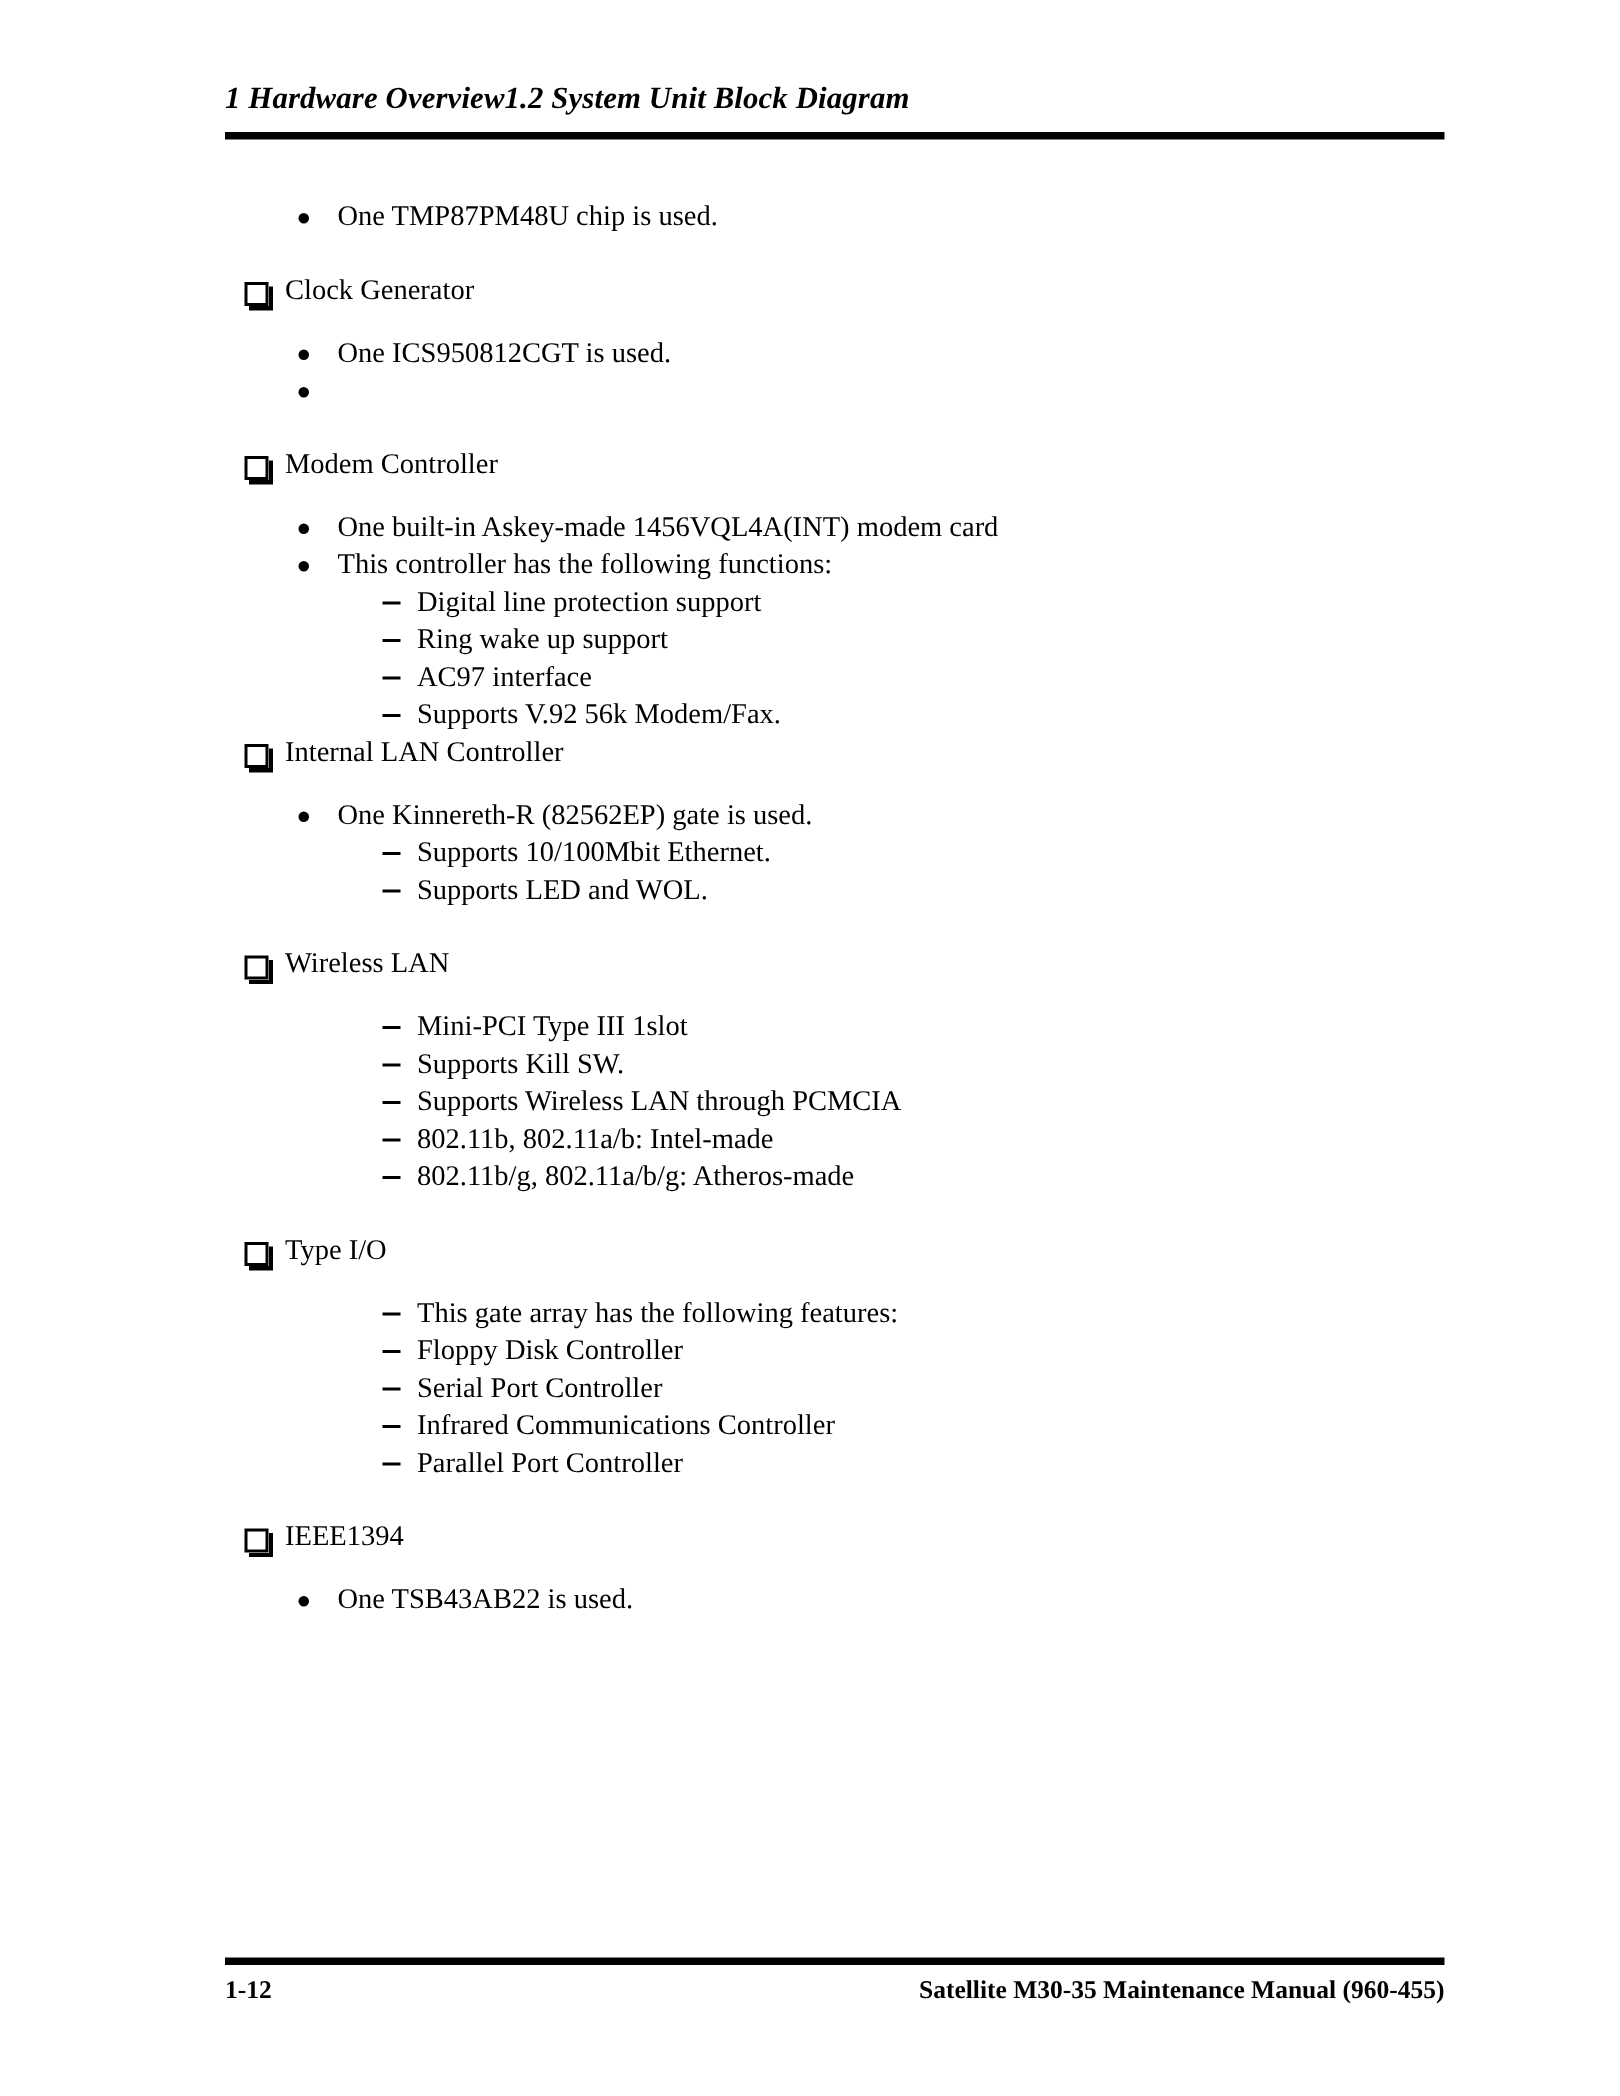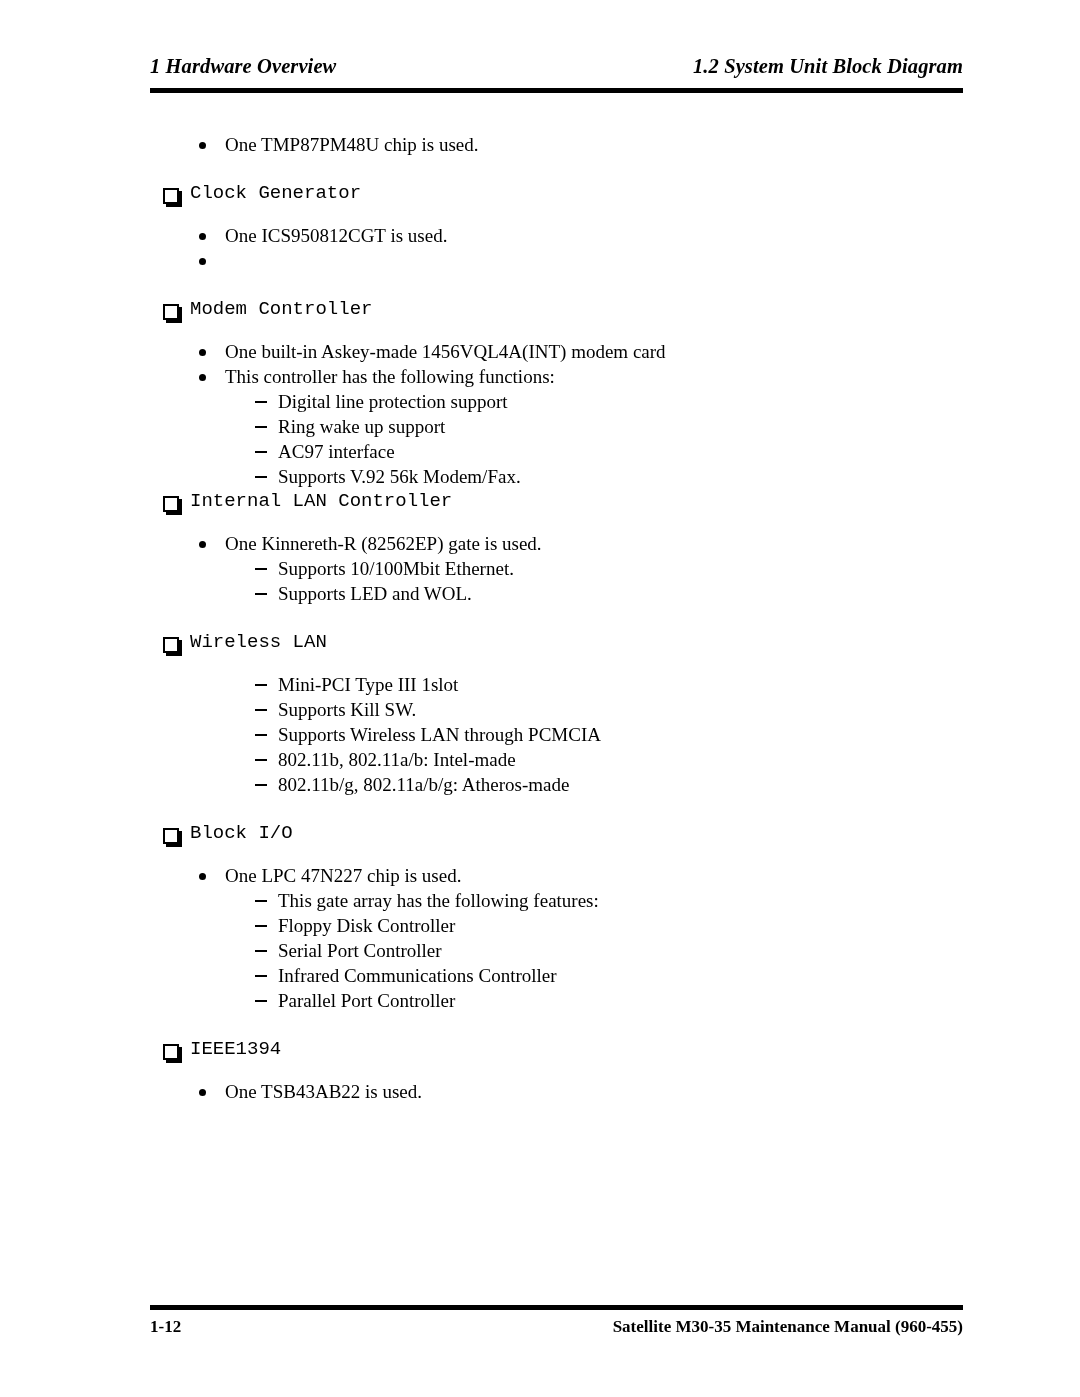--- a/index.html
+++ b/index.html
@@ -20,21 +20,20 @@
     box-sizing: border-box;
   }
 
   
   .page-header {
     position: absolute;
     left: 150px;
     top: 55px;
     width: 813px;
     display: flex;
-    justify-content: space-between;
     align-items: baseline;
     font-style: italic;
     font-weight: bold;
     font-size: 20.5px;
     letter-spacing: 0.1px;
     white-space: nowrap;
   }
   .page-header .hdr-left { text-align: left; }
   .page-header .hdr-right { text-align: right; }
   .header-rule {
@@ -76,21 +75,21 @@
   .chk {
     position: absolute;
     left: 0px;
     top: 7px;
     width: 12px;
     height: 12px;
     border: 2px solid #000;
     box-sizing: content-box;
     box-shadow: 3px 3px 0 0 #000;
   }
-  .lvl-box .txt { line-height: 25px; font-family: Liberation Mono, monospace; }
+  .lvl-box .txt { line-height: 25px; }
 
   
   .lvl-bullet { padding-left: 45px; }
   .lvl-bullet .marker {
     width: 30px;
     flex: 0 0 30px;
     position: relative;
     height: 25px;
   }
   .dot {
@@ -309,31 +308,25 @@
         </span>
       <span class="txt">802.11b/g, 802.11a/b/g: Atheros-made</span>
     </div>
 
     <div class="sp-lg"></div>
 
     <div class="row lvl-box">
       <span class="marker">
           <i class="chk"></i>
         </span>
-      <span class="txt">Block I/O</span>
-    </div>
-
-    <div class="sp-md"></div>
-
-    <div class="row lvl-bullet">
-      <span class="marker">
-          <i class="dot"></i>
-        </span>
-      <span class="txt">One LPC 47N227 chip is used.</span>
-    </div>
+      <span class="txt">Type I/O</span>
+    </div>
+
+    <div class="sp-md"></div>
+
     <div class="row lvl-dash">
       <span class="marker">
           <i class="dash"></i>
         </span>
       <span class="txt">This gate array has the following features:</span>
     </div>
     <div class="row lvl-dash">
       <span class="marker">
           <i class="dash"></i>
         </span>

